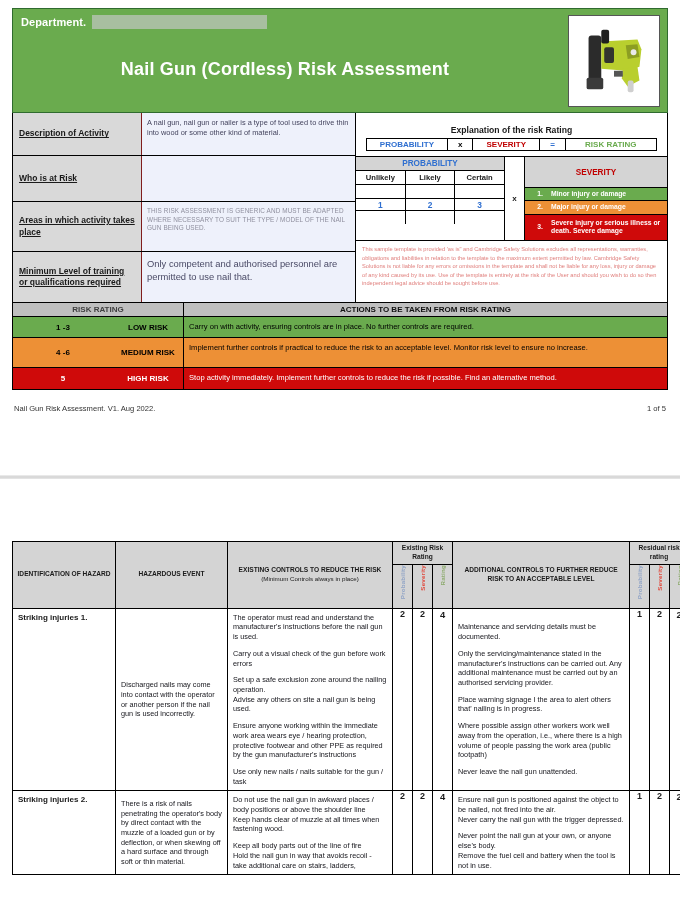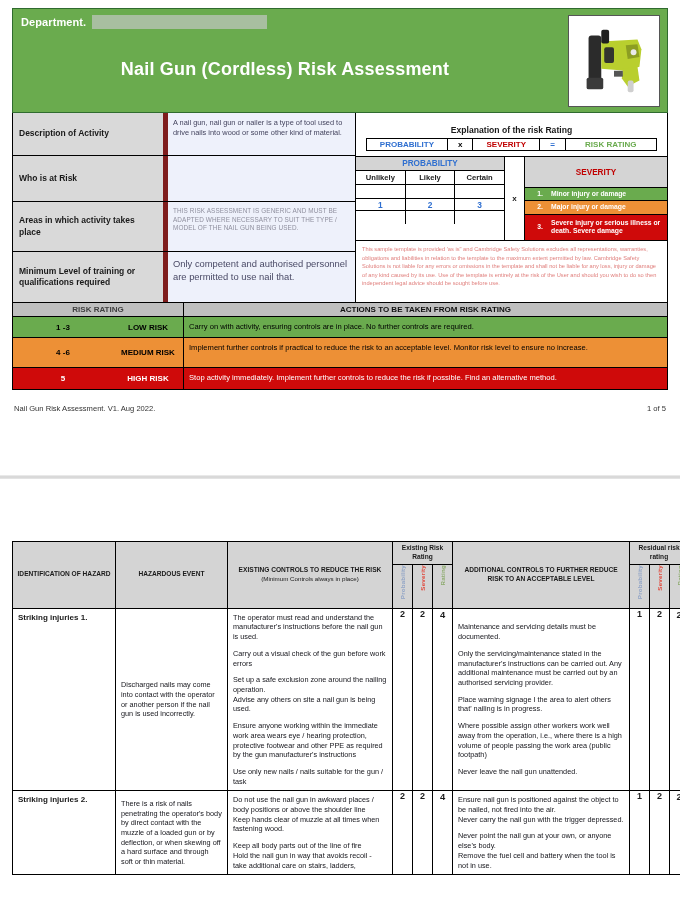--- a/index.html
+++ b/index.html
@@ -49,23 +49,23 @@
   .gun { position:absolute; left:0; top:0; width:100%; height:100%; }
 
   
   .top-wrap { display:flex; border:1px solid #000; border-top:none; }
   .left-col { width:343px; border-right:1px solid #000; }
   .right-col { flex:1; }
 
   .info-row { display:flex; border-bottom:1px solid #000; }
   .info-row:last-child { border-bottom:none; }
   .info-key {
-    width:155px; background:#d9d9d9; border-right:5px solid #7f1d1d;
+    width:129px; background:#d9d9d9; border-right:1px solid #7f1d1d;
     font-size:8.5px; font-weight:bold; padding:6px 6px;
-    display:flex; align-items:center; line-height:1.35;
+    display:flex; align-items:center; line-height:1.35;text-decoration:underline;
   }
   .info-val {
     flex:1; background:#eef1fb; padding:5px 5px;
     font-size:7.2px; color:#3b3b50; line-height:1.3;
   }
   .r1 { height:43px; }
   .r2 { height:46px; }
   .r3 { height:50px; }
   .r4 { height:50px; }
   .val-desc { font-size:7.4px; color:#44445e; }
@@ -235,21 +235,21 @@
         <rect x="46" y="56" width="9" height="6" fill="#555"></rect>
       </svg>
     </div>
   </div>
 
   <div class="top-wrap">
     <div class="left-col">
 
       <div class="info-row r1">
         <div class="info-key">Description of Activity</div>
-        <div class="info-val val-desc">A nail gun, nail gun or nailer is a type of tool used to drive nails into wood or some other kind of material.</div>
+        <div class="info-val val-desc">A nail gun, nail gun or nailer is a type of tool used to drive thin into wood or some other kind of material.</div>
       </div>
 
       <div class="info-row r2">
         <div class="info-key">Who is at Risk</div>
         <div class="info-val val-desc"></div>
       </div>
 
       <div class="info-row r3">
         <div class="info-key">Areas in which activity takes place</div>
         <div class="info-val val-generic">THIS RISK ASSESSMENT IS GENERIC AND MUST BE ADAPTED WHERE NECESSARY TO SUIT THE TYPE / MODEL OF THE NAIL GUN BEING USED.</div>

